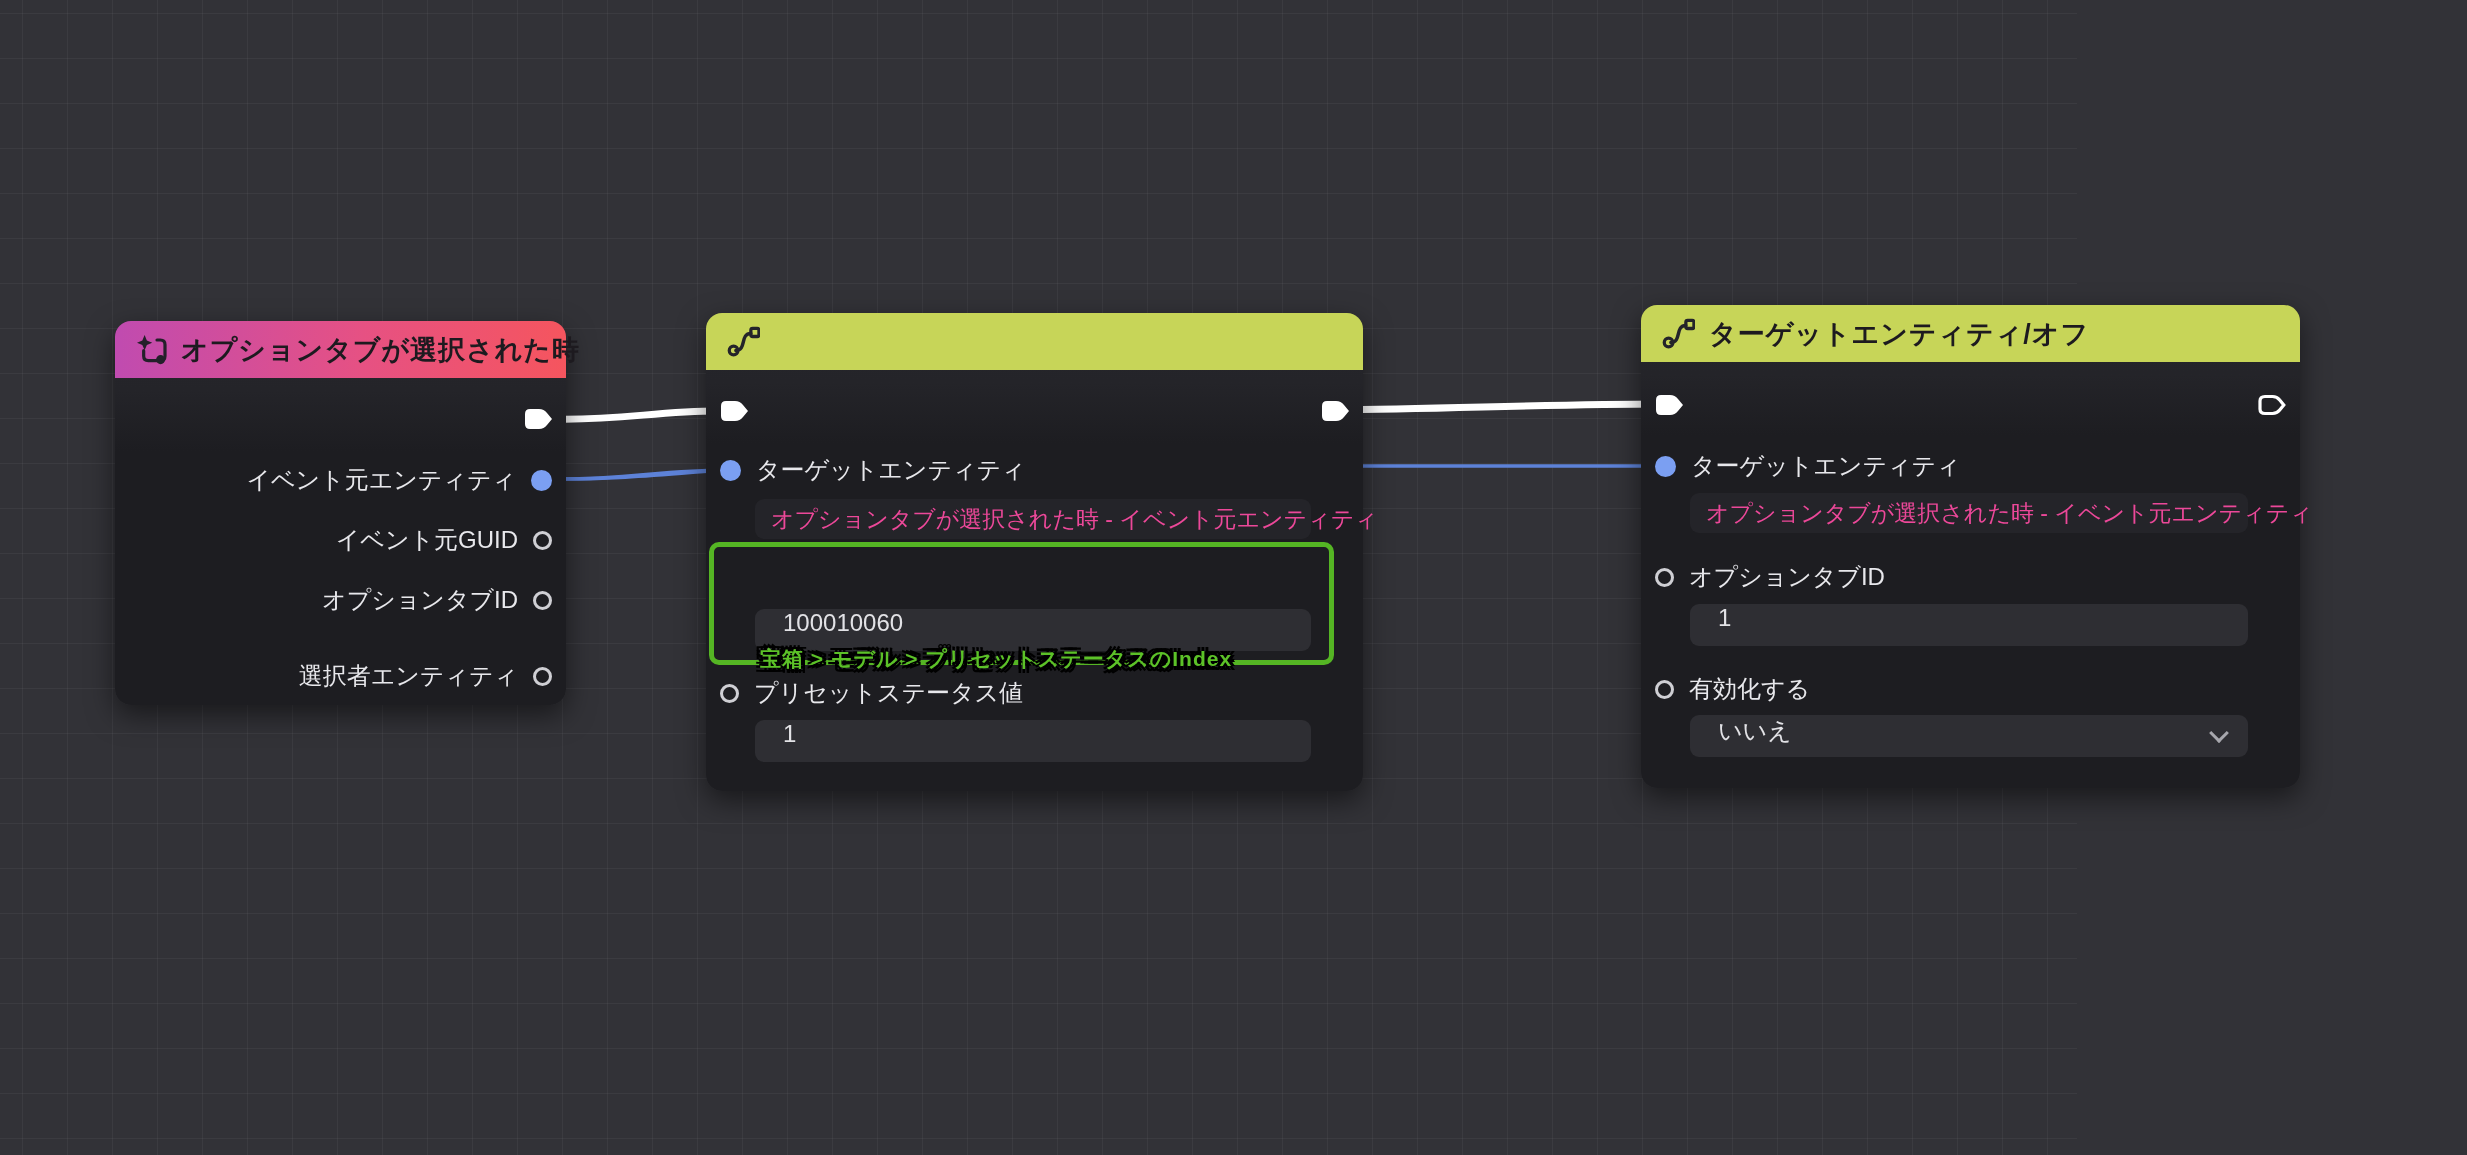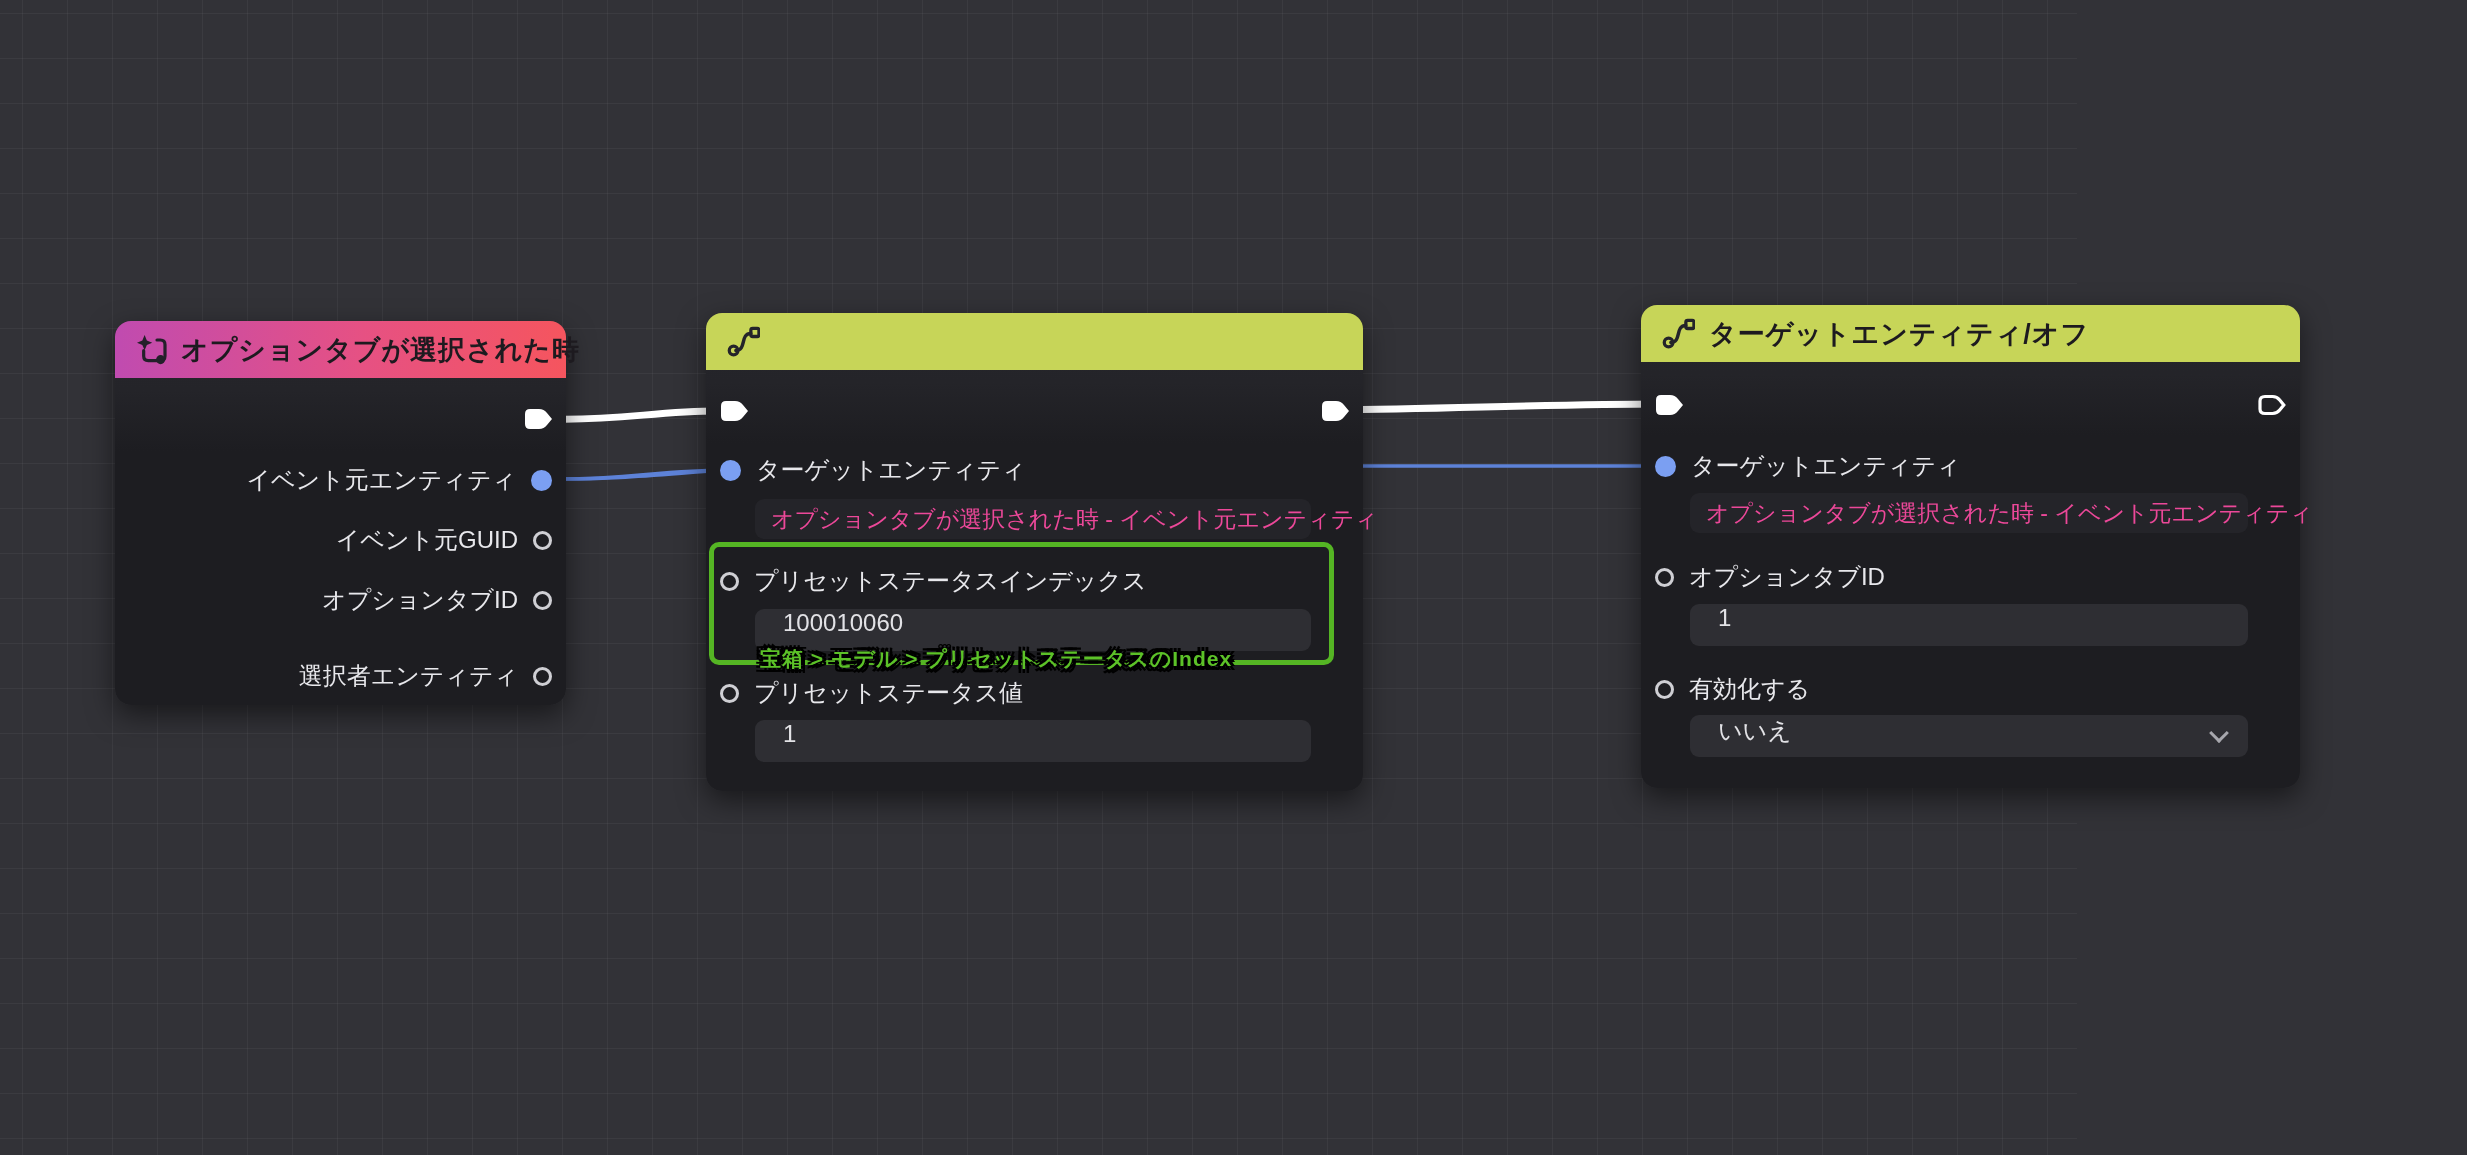--- a/index.html
+++ b/index.html
@@ -137,24 +137,20 @@
           <path d="M3 8 Q3 3 8 3 L17 3 Q22 3 25 7 L30 13 L25 19 Q22 23 17 23 L8 23 Q3 23 3 18 Z" fill="#ffffff"></path>
         </svg>
     </span>
     <div class="row row-left" style="top:157px;">
       <span class="pin-entity"></span>
       <span class="plabel">ターゲットエンティティ</span>
     </div>
     <div class="chip" style="left:49px; top:186px; width:556px;">
       <span>オプションタブが選択された時 - イベント元エンティティ</span>
     </div>
-    <div class="row row-left" style="top:268px;">
-      <span class="pin-hollow"></span>
-      <span class="plabel">プリセットステータスインデックス</span>
-    </div>
     <div class="field" style="left:49px; top:296px; width:556px;">
       <span>100010060</span>
     </div>
     <div class="row row-left" style="top:380px;">
       <span class="pin-hollow"></span>
       <span class="plabel">プリセットステータス値</span>
     </div>
     <div class="field" style="left:49px; top:407px; width:556px;">
       <span>1</span>
     </div>

